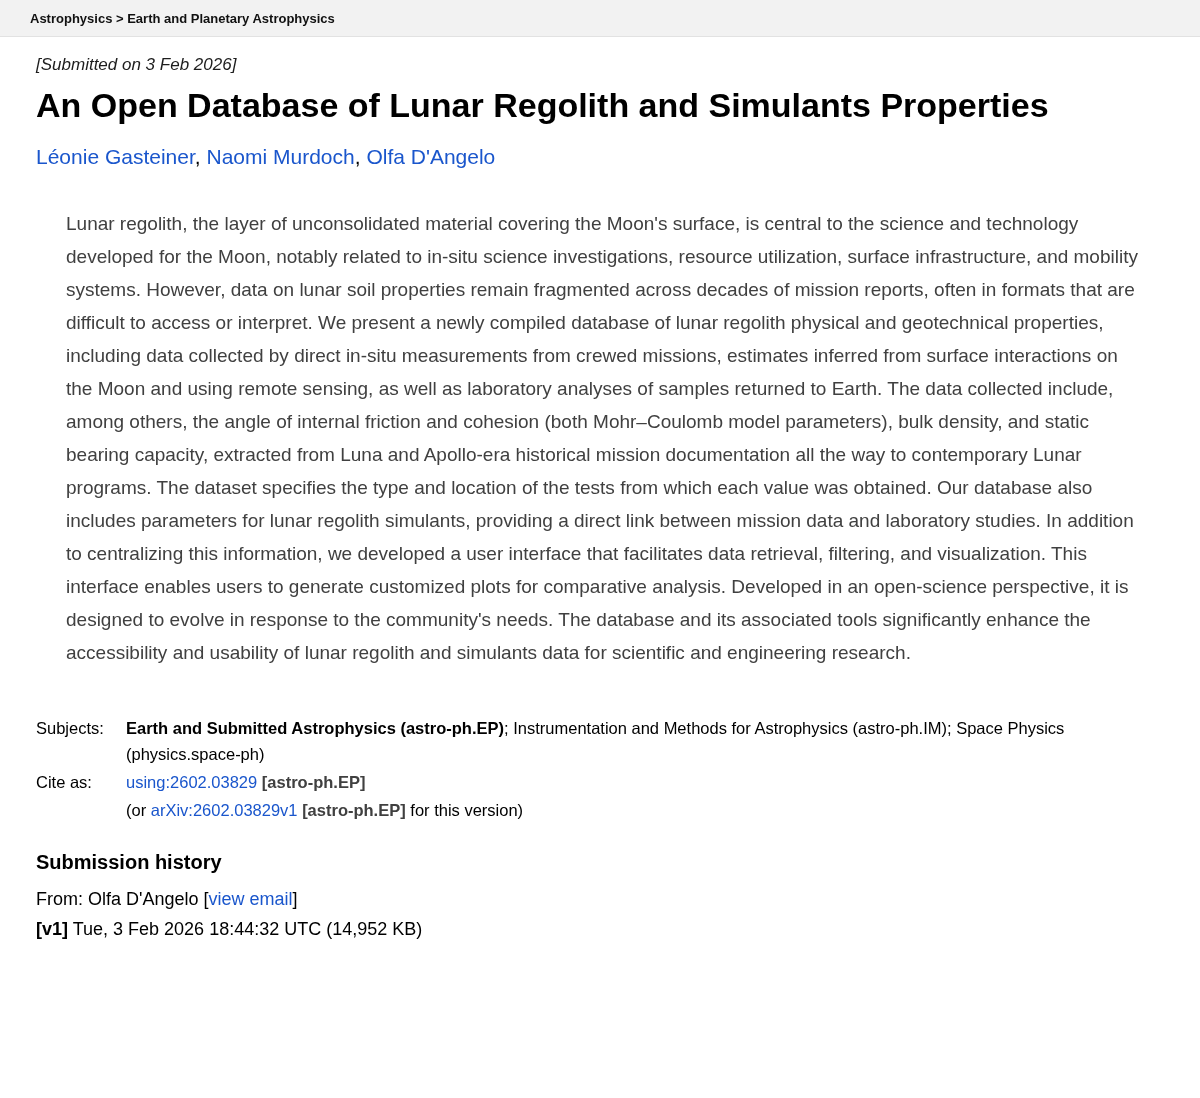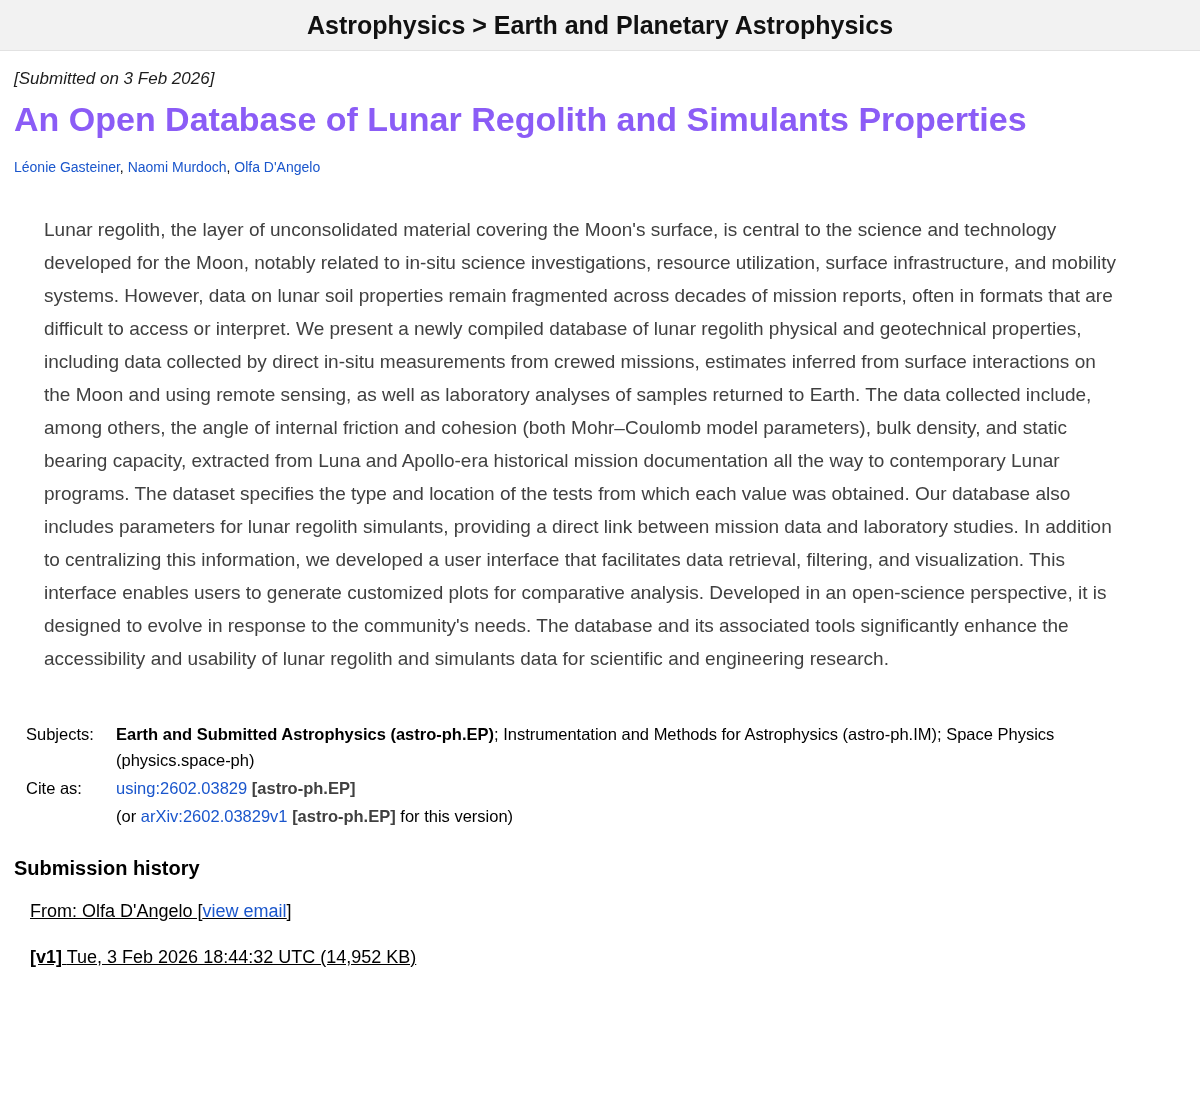--- a/index.html
+++ b/index.html
@@ -18,54 +18,53 @@
 
   
   .header-bar {
     background: #f2f2f2;
     border-bottom: 1px solid #e2e2e2;
     padding: 11px 30px 10px 30px;
     box-sizing: border-box;
   }
   .breadcrumb {
     margin: 0;
-    font-size: 25px;
+    font-size: 13px;
     font-weight: bold;
     color: #111111;
-    text-align: center;
   }
 
   .content {
-    padding: 0 32px 30px 14px;
+    padding: 0 32px 30px 36px;
     box-sizing: border-box;
   }
 
   .submitted {
     font-style: italic;
     font-size: 17px;
     color: #1d1d1d;
     margin: 18px 0 10px 0;
   }
 
   .title {
     font-size: 34px;
     font-weight: bold;
     line-height: 1.18;
     margin: 6px 0 20px 0;
-    color: #8b5cf6;
+    color: #000000;
   }
 
   a, .link {
     color: #1a56cc;
     text-decoration: none;
     cursor: pointer;
   }
 
   .authors {
-    font-size: 14px;
+    font-size: 21px;
     margin: 9px 0 28px 0;
   }
   .authors .sep { color: #000000; }
 
   .abstract {
     margin: 38px 10px 0 30px;
     max-width: 1080px;
   }
   .abstract p {
     font-size: 19px;
@@ -76,21 +75,20 @@
 
   .meta {
     margin-top: 46px;
     font-size: 16.5px;
     line-height: 26px;
   }
   .meta-row {
     display: flex;
     align-items: flex-start;
     margin-bottom: 2px;
-    margin-left: 12px;
   }
   .meta-label {
     width: 90px;
     flex-shrink: 0;
     color: #000000;
   }
   .meta-value {
     flex: 1;
     max-width: 1060px;
   }
@@ -116,22 +114,21 @@
   }
 
   .history-heading {
     font-size: 20px;
     font-weight: bold;
     margin: 26px 0 10px 0;
   }
   .history-line {
     font-size: 18px;
     line-height: 30px;
-    margin: 16px;
-    text-decoration: underline;
+    margin: 0;
   }
   .v1-label { font-weight: bold; }
 </style>
 </head>
 <body>
 
 <div class="page">
 
   <div class="header-bar">
     <h1 class="breadcrumb"><span>Astrophysics</span><span> &gt; </span><span>Earth and Planetary Astrophysics</span></h1>

